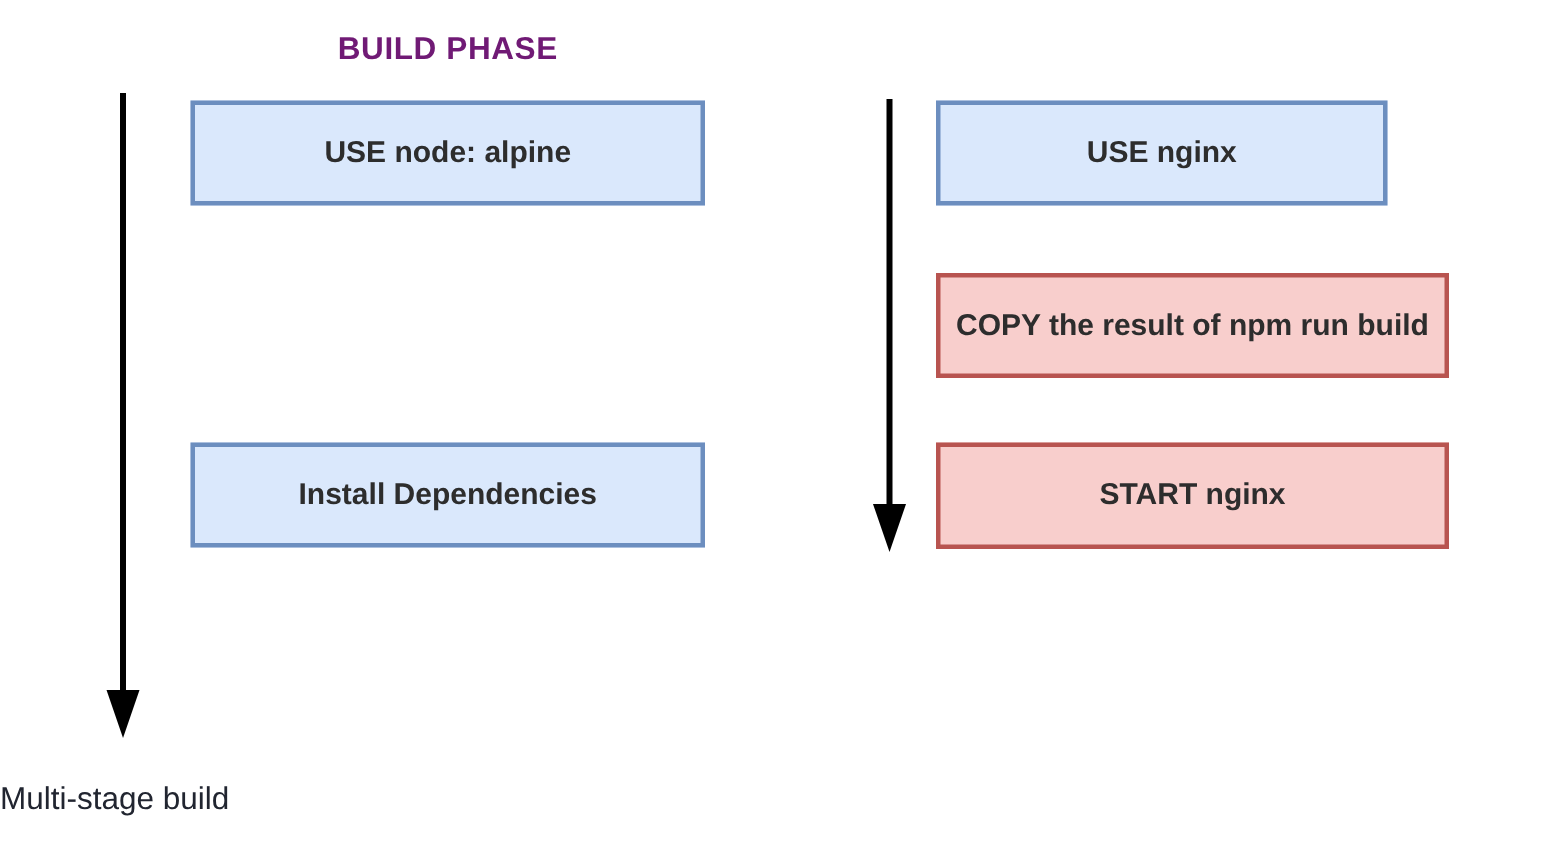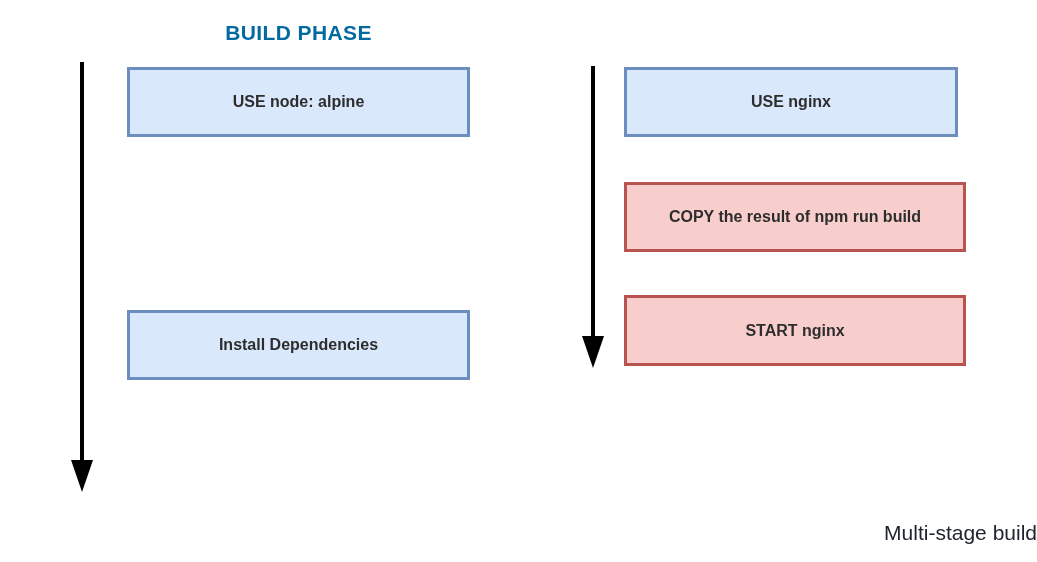--- a/index.html
+++ b/index.html
@@ -6,41 +6,41 @@
   body {
     width: 1037px; height: 562px;
     background: #ffffff;
     font-family: "Liberation Sans", sans-serif;
     position: relative; overflow: hidden;
   }
   .canvas { position: absolute; inset: 0; }
 
   .col-title {
     position: absolute; top: 21px;
-    font-weight: bold; font-size: 21px; color: #0369a1;
+    font-weight: bold; font-size: 21px; color: #701a75;
     text-align: center; letter-spacing: 0.4px;
   }
   #title-build { left: 127px; width: 343px; }
   #title-run   { left: 624px; width: 342px; }
 
   .box {
     position: absolute; width: 343px; height: 70px;
     box-sizing: border-box;
     display: flex; align-items: center; justify-content: center;
-    font-weight: bold; font-size: 16px; color: #2d2d2d;
+    font-weight: bold; font-size: 20px; color: #2d2d2d;
     text-align: center;
   }
   .box.blue { background: var(--blue-fill, #dae8fc); border: 3px solid var(--blue-border, #6c8ebf); }
   .box.red  { background: var(--red-fill,  #f8cecc); border: 3px solid var(--red-border,  #b85450); }
 
   .arrow { position: absolute; }
 
   .caption {
     position: absolute; top: 521px; left: 0; width: 1037px;
-    text-align: right; font-size: 21px; color: #212530;
+    text-align: left; font-size: 21px; color: #212530;
   }
 </style>
 </head>
 <body>
 
 <div class="canvas">
 
   <div class="col-title" id="title-build">BUILD PHASE</div>
 
 
@@ -52,26 +52,26 @@
   <svg class="arrow" style="left:578px; top:64px;" width="30" height="306" viewBox="0 0 30 306" aria-hidden="true">
     <line x1="15" y1="2" x2="15" y2="278" stroke="#000000" stroke-width="4"></line>
     <polygon points="4,272 26,272 15,304" fill="#000000"></polygon>
   </svg>
 
   <div class="box blue" style="left:127px; top:67px;">
     <span>USE node: alpine</span>
   </div>
 
 
-  <div class="box blue" style="left:127px; top:295px;margin-top:15px;">
+  <div class="box blue" style="left:127px; top:295px;">
     <span>Install Dependencies</span>
   </div>
 
 
-  <div class="box blue" style="left:624px; top:67px; width:334px;">
+  <div class="box blue" style="left:624px; top:67px; width:301px;">
     <span>USE nginx</span>
   </div>
 
   <div class="box red" style="left:624px; top:182px; width:342px;">
     <span>COPY the result of npm run build</span>
   </div>
 
   <div class="box red" style="left:624px; top:295px; width:342px; height:71px;">
     <span>START nginx</span>
   </div>

